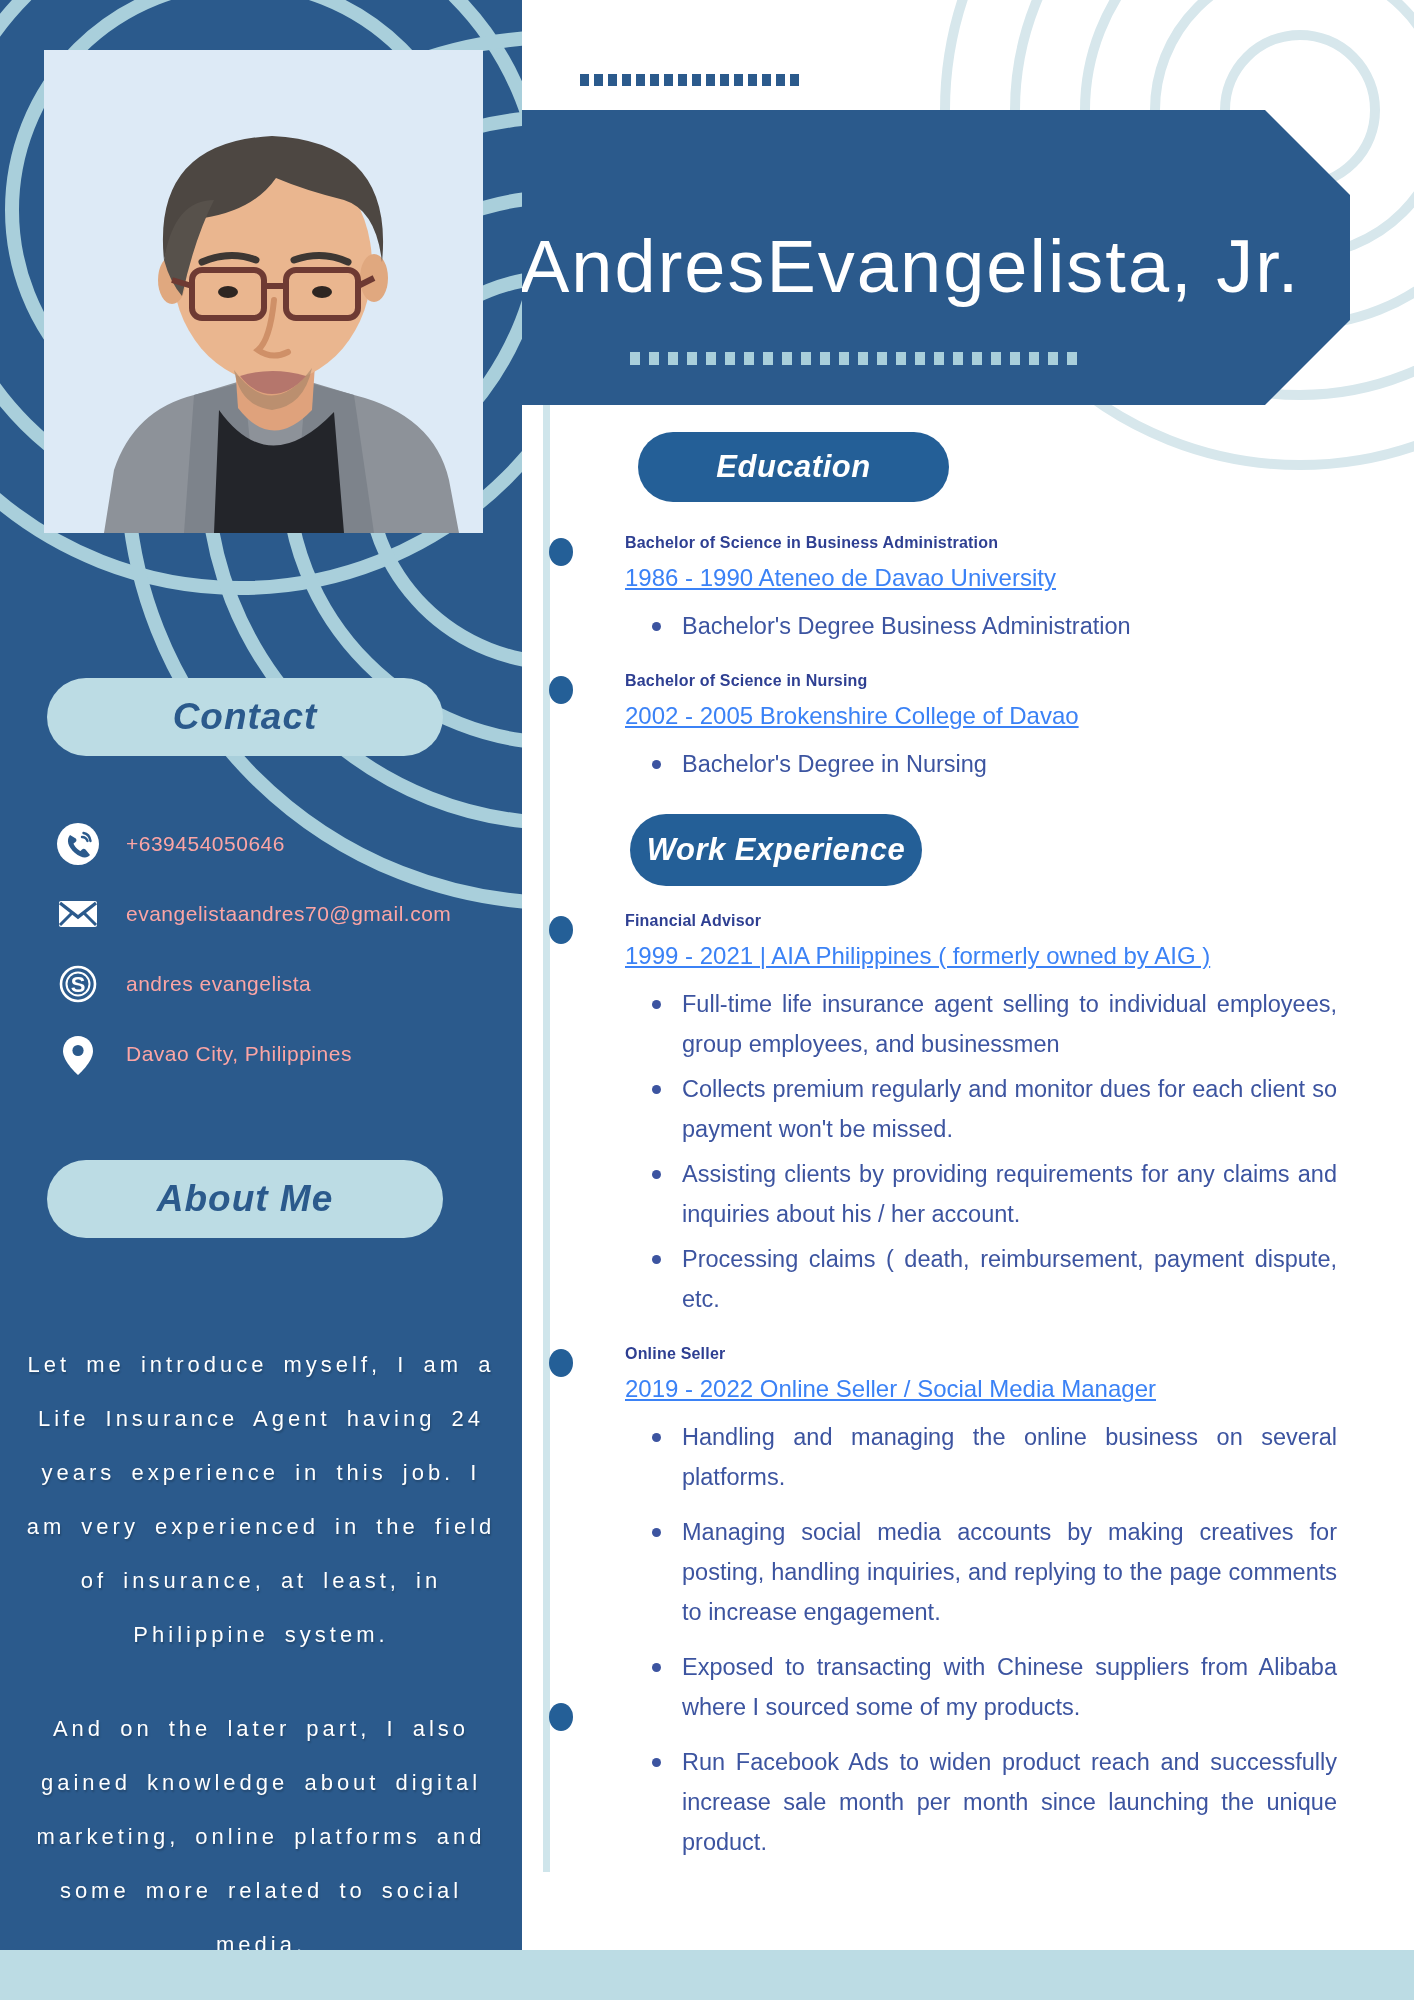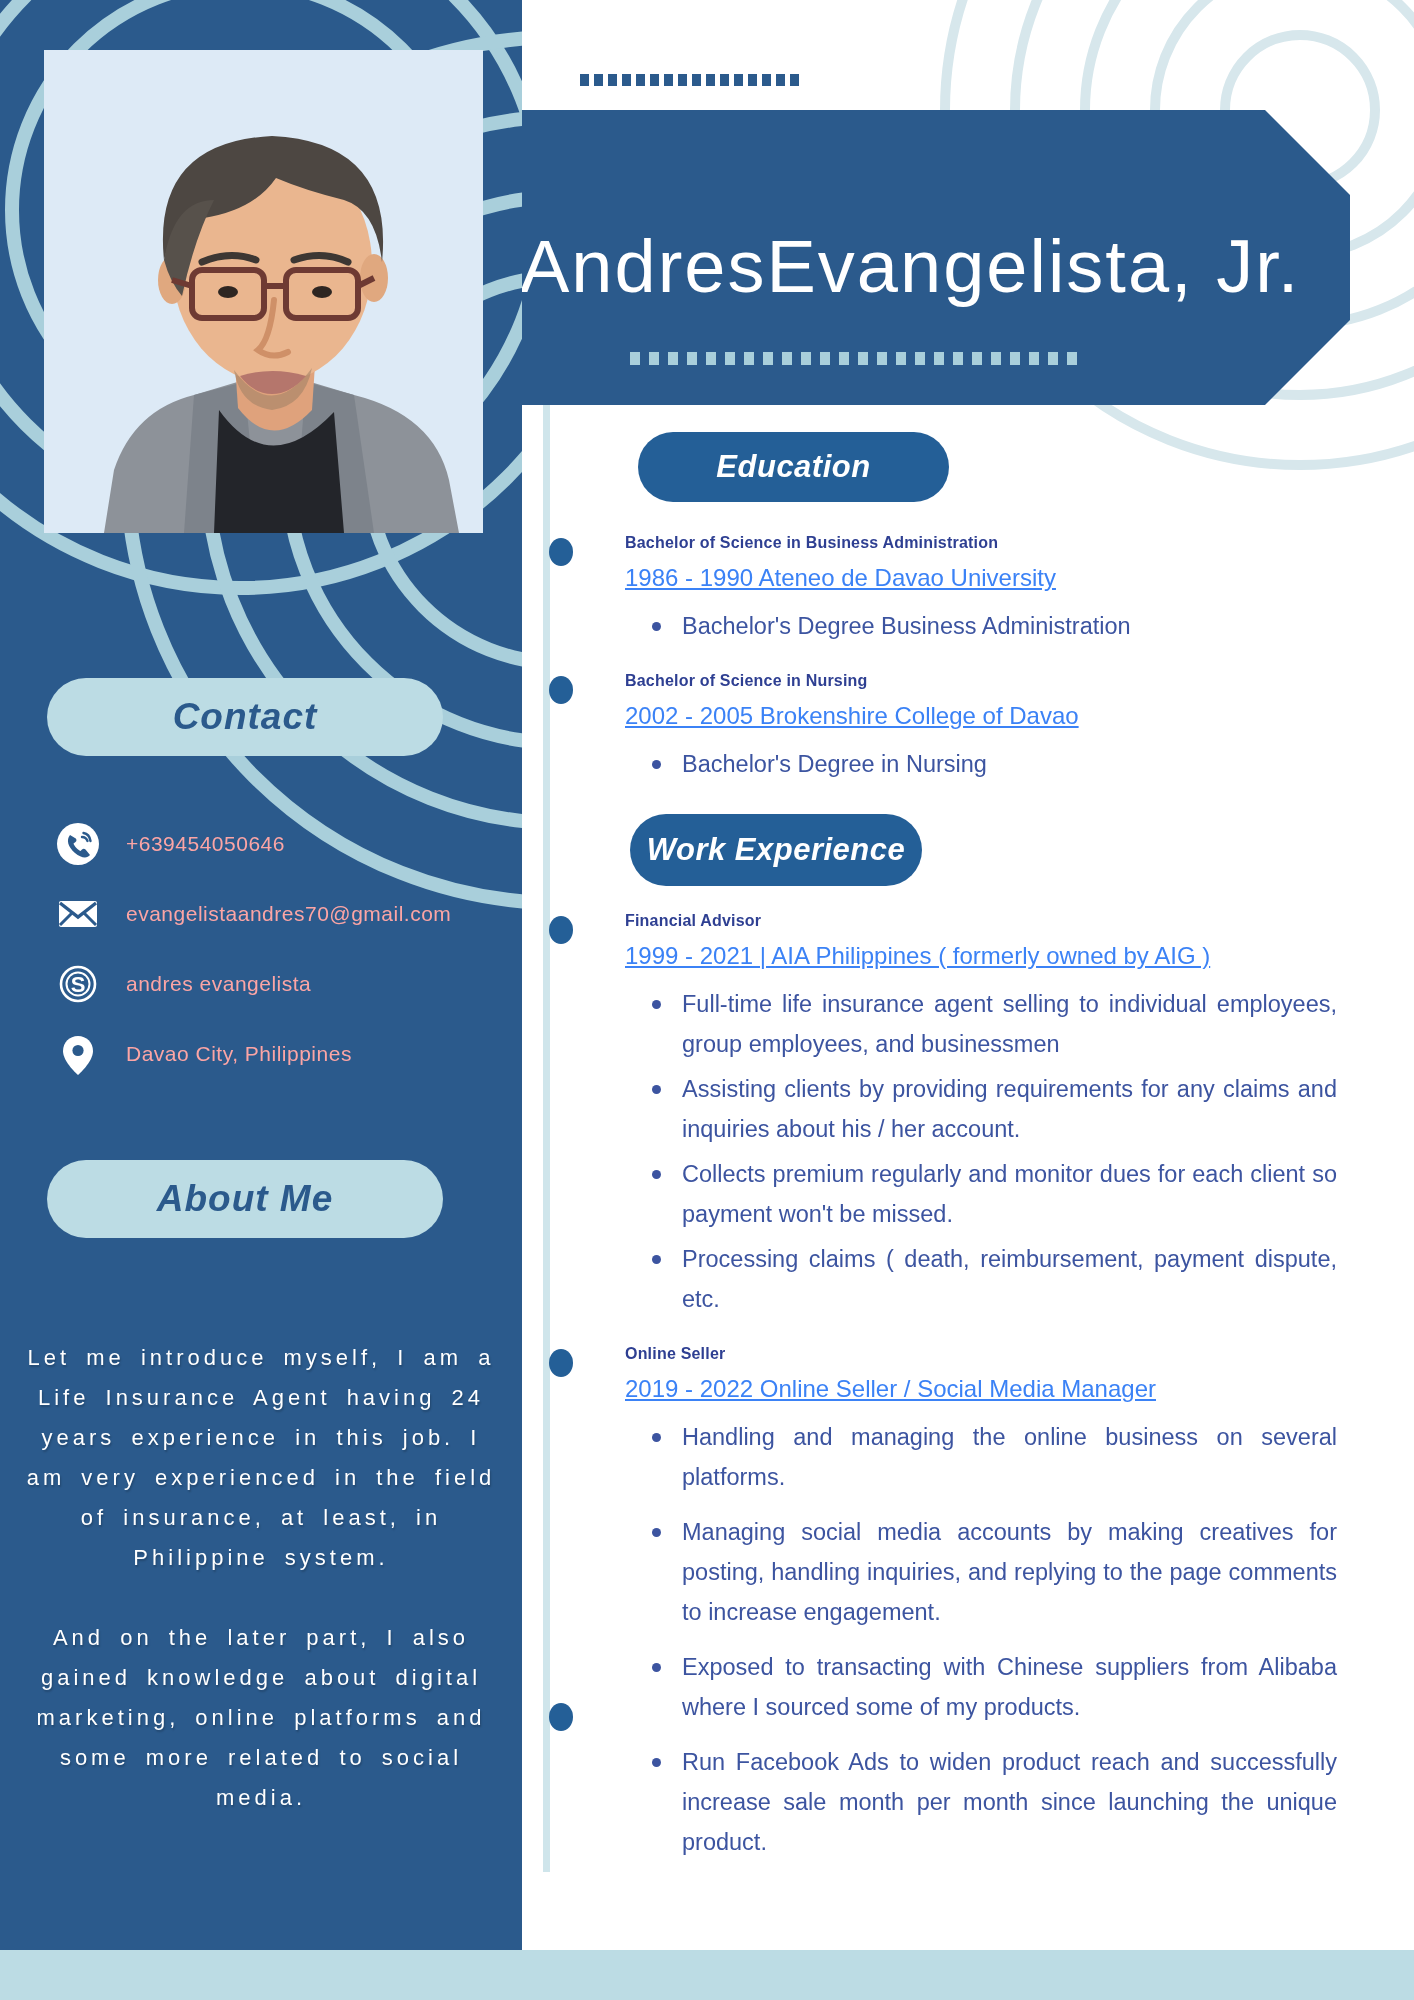--- a/index.html
+++ b/index.html
@@ -31,21 +31,21 @@
   .side-pill span {
     color:#2b5a8c; font-size:37px; font-weight:bold; font-style:italic;
     letter-spacing:1px;
   }
   .contact-list { position:absolute; left:56px; top:822px; width:450px; z-index:2; }
   .contact-row { display:flex; align-items:center; height:44px; margin-bottom:26px; }
   .contact-icon { width:44px; height:44px; flex:0 0 44px; display:flex; align-items:center; justify-content:center; }
   .contact-val { margin-left:26px; color:#fca5a5; font-size:21px; letter-spacing:0.5px; }
   .about-text {
     position:absolute; left:15px; top:1338px; width:492px; z-index:2;
-    color:#ffffff; font-size:22px; line-height:40px; text-align:center;
+    color:#ffffff; font-size:22px; line-height:54px; text-align:center;
     letter-spacing:4px; word-spacing:6px;
     text-shadow:1px 2px 2px rgba(0,0,0,0.22);
   }
   .about-text p + p { margin-top:40px;text-align:center; }
   
   .footer-bar {
     position:absolute; left:0; top:1950px; width:1414px; height:50px;
     background:#bcdce4; z-index:4;
   }
   
@@ -294,22 +294,22 @@
 
   <div class="section-pill work">
     <span>Work Experience</span>
   </div>
 
   <div class="entry">
     <div class="entry-title">Financial Advisor</div>
     <div class="entry-period">1999 - 2021 | AIA Philippines ( formerly owned by AIG )</div>
     <ul class="bullets gap-sm">
       <li>Full-time life insurance agent selling to individual employees, group employees, and businessmen</li>
+      <li>Collects premium regularly and monitor dues for each client so payment won't be missed.</li>
       <li>Assisting clients by providing requirements for any claims and inquiries about his / her account.</li>
-      <li>Collects premium regularly and monitor dues for each client so payment won't be missed.</li>
       <li>Processing claims ( death, reimbursement, payment dispute, etc.</li>
     </ul>
   </div>
 
   <div class="entry">
     <div class="stray-dot" style="top:358px;"></div>
     <div class="entry-title">Online Seller</div>
     <div class="entry-period">2019 - 2022 Online Seller / Social Media Manager</div>
     <ul class="bullets gap-lg">
       <li>Handling and managing the online business on several platforms.</li>

